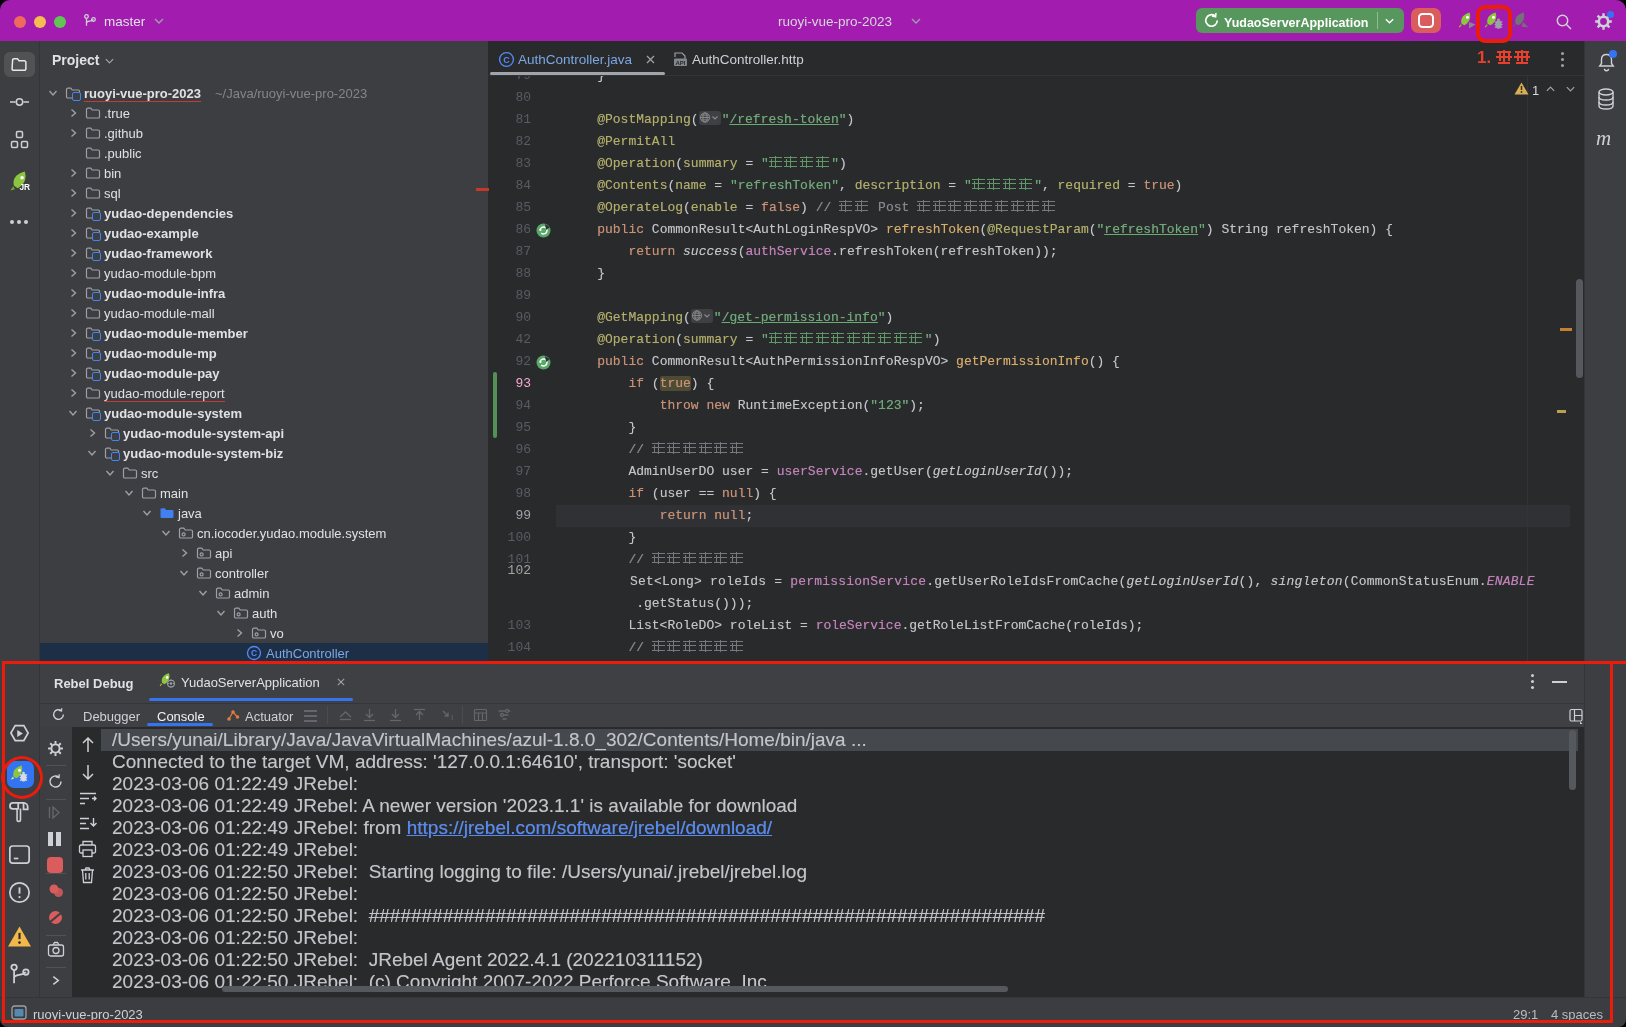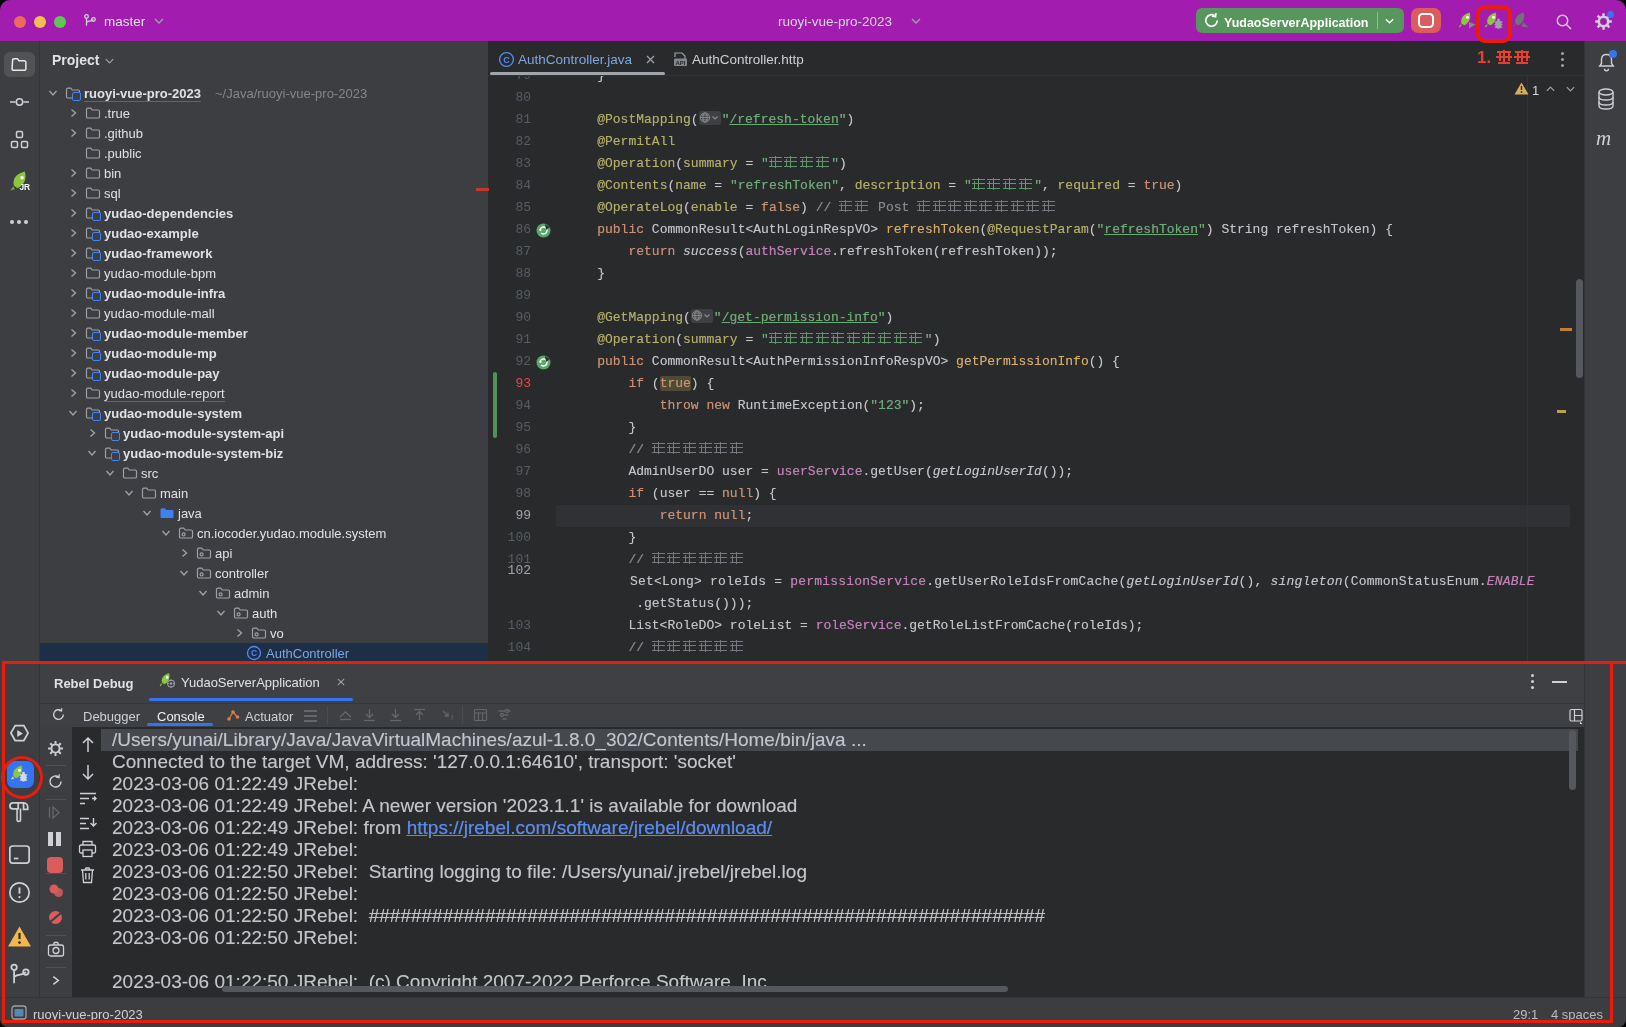--- a/index.html
+++ b/index.html
@@ -458,23 +458,23 @@
       <div class="gn" style="top:33px;color:#575C64">81</div>
       <div class="gn" style="top:55px;color:#575C64">82</div>
       <div class="gn" style="top:77px;color:#575C64">83</div>
       <div class="gn" style="top:99px;color:#575C64">84</div>
       <div class="gn" style="top:121px;color:#575C64">85</div>
       <div class="gn" style="top:143px;color:#575C64">86</div>
       <div class="gn" style="top:165px;color:#575C64">87</div>
       <div class="gn" style="top:187px;color:#575C64">88</div>
       <div class="gn" style="top:209px;color:#575C64">89</div>
       <div class="gn" style="top:231px;color:#575C64">90</div>
-      <div class="gn" style="top:253px;color:#575C64">91</div>
+      <div class="gn" style="top:253px;color:#575C64">42</div>
       <div class="gn" style="top:275px;color:#575C64">92</div>
-      <div class="gn" style="top:297px;color:#ef4444">93</div>
+      <div class="gn" style="top:297px;color:#f9a8d4">93</div>
       <div class="gn" style="top:319px;color:#575C64">94</div>
       <div class="gn" style="top:341px;color:#575C64">95</div>
       <div class="gn" style="top:363px;color:#575C64">96</div>
       <div class="gn" style="top:385px;color:#575C64">97</div>
       <div class="gn" style="top:407px;color:#575C64">98</div>
       <div class="gn" style="top:429px;color:#A1A3AB">99</div>
       <div class="gn" style="top:451px;color:#575C64">100</div>
       <div class="gn" style="top:473px;color:#575C64">101</div>
       <div class="gn" style="top:484px;color:#a3a3a3">102</div>
       <div class="gn" style="top:539px;color:#575C64">103</div>
@@ -674,20 +674,21 @@
       <div class="con" style="top:2.0px">/Users/yunai/Library/Java/JavaVirtualMachines/azul-1.8.0_302/Contents/Home/bin/java ...</div>
       <div class="con" style="top:24.0px">Connected to the target VM, address: '127.0.0.1:64610', transport: 'socket'</div>
       <div class="con" style="top:46.0px">2023-03-06 01:22:49 JRebel: </div>
       <div class="con" style="top:68.0px">2023-03-06 01:22:49 JRebel: A newer version '2023.1.1' is available for download</div>
       <div class="con" style="top:90.0px">2023-03-06 01:22:49 JRebel: from <span style="color:#548AF7;text-decoration:underline">https://jrebel.com/software/jrebel/download/</span></div>
       <div class="con" style="top:112.0px">2023-03-06 01:22:49 JRebel: </div>
       <div class="con" style="top:134.0px">2023-03-06 01:22:50 JRebel:  Starting logging to file: /Users/yunai/.jrebel/jrebel.log</div>
       <div class="con" style="top:156.0px">2023-03-06 01:22:50 JRebel: </div>
       <div class="con" style="top:178.0px">2023-03-06 01:22:50 JRebel:  ################################################################</div>
       <div class="con" style="top:200.0px">2023-03-06 01:22:50 JRebel: </div>
+      <div class="con" style="top:222.0px">2023-03-06 01:22:50 JRebel:  JRebel Agent 2022.4.1 (202210311152)</div>
       <div class="con" style="top:244.0px">2023-03-06 01:22:50 JRebel:  (c) Copyright 2007-2022 Perforce Software, Inc.</div>
       <div class="abs" style="left:150px;top:259px;width:786px;height:6px;background:#55585C;border-radius:3px"></div>
       <div class="abs" style="left:1497px;top:3px;width:7px;height:60px;background:#55585C;border-radius:3.5px"></div>
     </div>
   </div>
   <div class="abs" id="rstripe">
     <svg class="abs" style="left:12px;top:11px" width="19" height="20" viewBox="0 0 19 20" fill="none" stroke="#CED0D6" stroke-width="1.4">
       <path d="M9.5 2.5 c-3.2 0-5 2.2-5 5 v4 l-1.8 2.5 h13.6 l-1.8-2.5 v-4 c0-2.8-1.8-5-5-5 Z"></path>
       <path d="M7.5 16.8 a2 2 0 0 0 4 0"></path>
     </svg>

